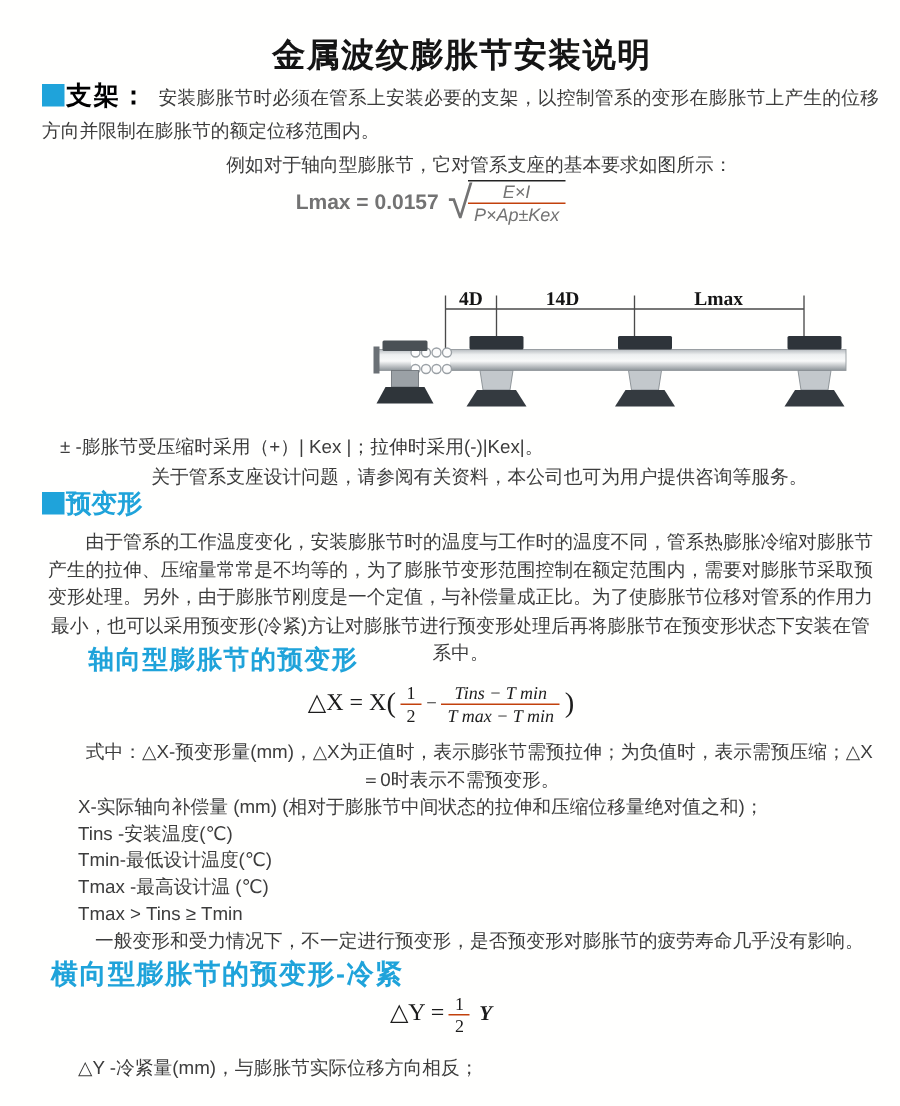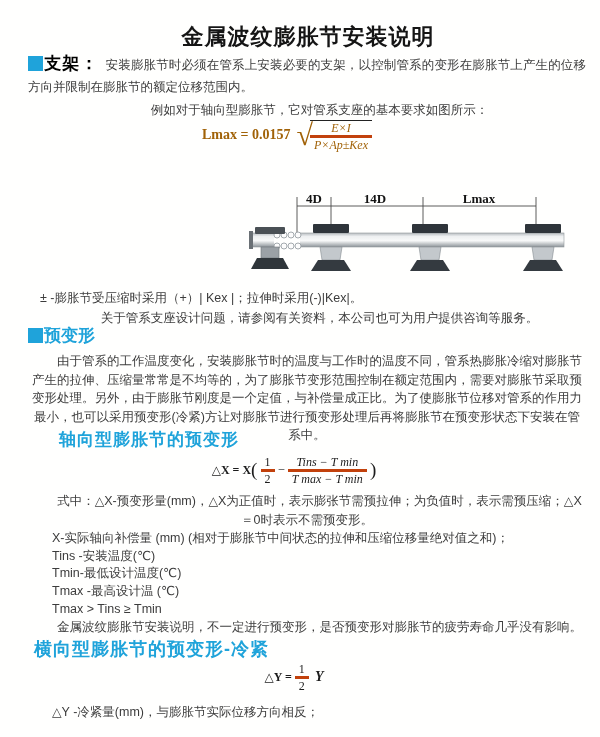--- a/index.html
+++ b/index.html
@@ -8,37 +8,37 @@
   .title{position:absolute;top:14px;left:0;width:600px;margin:8px;text-align:center;
          font-size:22px;font-weight:700;color:#151515;letter-spacing:1px;}
   .bullet{display:inline-block;width:15px;height:15px;background:#1fa3da;vertical-align:-2px;margin-right:1px;}
   .sec-head{color:#000000;font-weight:700;font-size:17px;letter-spacing:1px;margin-right:7px;}
   .cyan-sub{position:absolute;margin:0;color:#1fa3da;font-weight:700;}
   .para{position:absolute;margin:0;line-height:22px;}
   .just{text-align:justify;}
   .ind2{text-indent:2em;text-align:center;}
   #p-support{left:28px;top:53px;width:558px;}
   #p-example{left:28px;top:99px;width:558px;}
-  #f-lmax{left:0;top:120px;width:574px;text-align:center;font-family:Liberation Serif, serif;color:#a16207;}
+  #f-lmax{left:0;top:120px;width:574px;text-align:center;font-family:Liberation Sans, sans-serif;color:#737373;}
   #f-lmax .lhs{font-weight:700;font-size:14px;margin-right:6px;}
   .radical{font-size:30px;font-weight:400;vertical-align:-6px;margin-right:-3px;}
   .frac{display:inline-block;vertical-align:middle;text-align:center;line-height:1.2;font-size:12px;}
-  .frac .num{display:block;border-bottom:3px solid #c2410c;padding:0 4px;}
+  .frac .num{display:block;border-bottom:1px solid #c2410c;padding:0 4px;}
   .frac .den{display:block;padding:0 4px;}
   .sqrtfrac{border-top:1.5px solid #222;font-style:italic;}
   #defs{position:absolute;left:42px;top:161px;line-height:17.6px;}
   #defs .ind{margin-left:20px;}
   #diagram{position:absolute;left:246px;top:190px;}
   #p-pm{left:40px;top:287px;width:545px;}
   #p-consult{left:28px;top:307px;width:558px;}
   #h-predeform{left:28px;top:324px;font-size:17px;}
   #p-pre{left:28px;top:352px;width:558px;line-height:18.5px;}
   #h-axial{left:59px;top:428px;font-size:17px;letter-spacing:1px;}
   #f-dx{left:0;top:455px;width:540px;text-align:center;font-family:"Liberation Serif","DejaVu Serif",serif;color:#1c1c1c;}
-  #f-dx .lhs,#f-dy .lhs{font-weight:700;font-size:12px;margin-left:48px;}
+  #f-dx .lhs,#f-dy .lhs{font-weight:400;font-size:16px;margin-left:48px;}
   .paren{font-size:19px;vertical-align:-2px;font-weight:400;}
   .ital{font-style:italic;}
   #p-where{left:28px;top:492px;width:558px;line-height:19px;}
   #list2{position:absolute;left:52px;top:530px;line-height:17.7px;}
   #p-general{left:28px;top:618px;width:558px;line-height:18px;}
   #h-lateral{left:34px;top:637px;font-size:18px;letter-spacing:1px;}
   #f-dy{left:0;top:662px;width:540px;text-align:center;font-family:"Liberation Serif","DejaVu Serif",serif;color:#1c1c1c;}
   #f-dy .rhs{font-weight:700;font-style:italic;font-size:14px;margin-left:3px;}
   #p-dy{left:52px;top:701px;width:530px;}
   .dimline{stroke:#4a4a4a;stroke-width:0.9;fill:none;}
@@ -137,21 +137,21 @@
   <p class="para just ind2" id="p-where">式中：△X-预变形量(mm)，△X为正值时，表示膨张节需预拉伸；为负值时，表示需预压缩；△X＝0时表示不需预变形。</p>
 
   <div id="list2">
     <div>X-实际轴向补偿量 (mm) (相对于膨胀节中间状态的拉伸和压缩位移量绝对值之和)；</div>
     <div>Tins -安装温度(℃)</div>
     <div>Tmin-最低设计温度(℃)</div>
     <div>Tmax -最高设计温 (℃)</div>
     <div>Tmax &gt; Tins ≥ Tmin</div>
   </div>
 
-  <p class="para ind2" id="p-general">金属波纹膨胀节安装说明，不一定进行预变形，是否预变形对膨胀节的疲劳寿命几乎没有影响。</p>
+  <p class="para ind2" id="p-general">一般变形和受力情况下，不一定进行预变形，是否预变形对膨胀节的疲劳寿命几乎没有影响。</p>
 
   <h3 class="cyan-sub" id="h-lateral">横向型膨胀节的预变形-冷紧</h3>
 
   <div class="para" id="f-dy">
     <span class="lhs">△Y =</span>
     <span class="frac"><span class="num">1</span><span class="den">2</span></span>
     <span class="rhs">Y</span>
   </div>
 
   <p class="para" id="p-dy">△Y -冷紧量(mm)，与膨胀节实际位移方向相反；</p>

